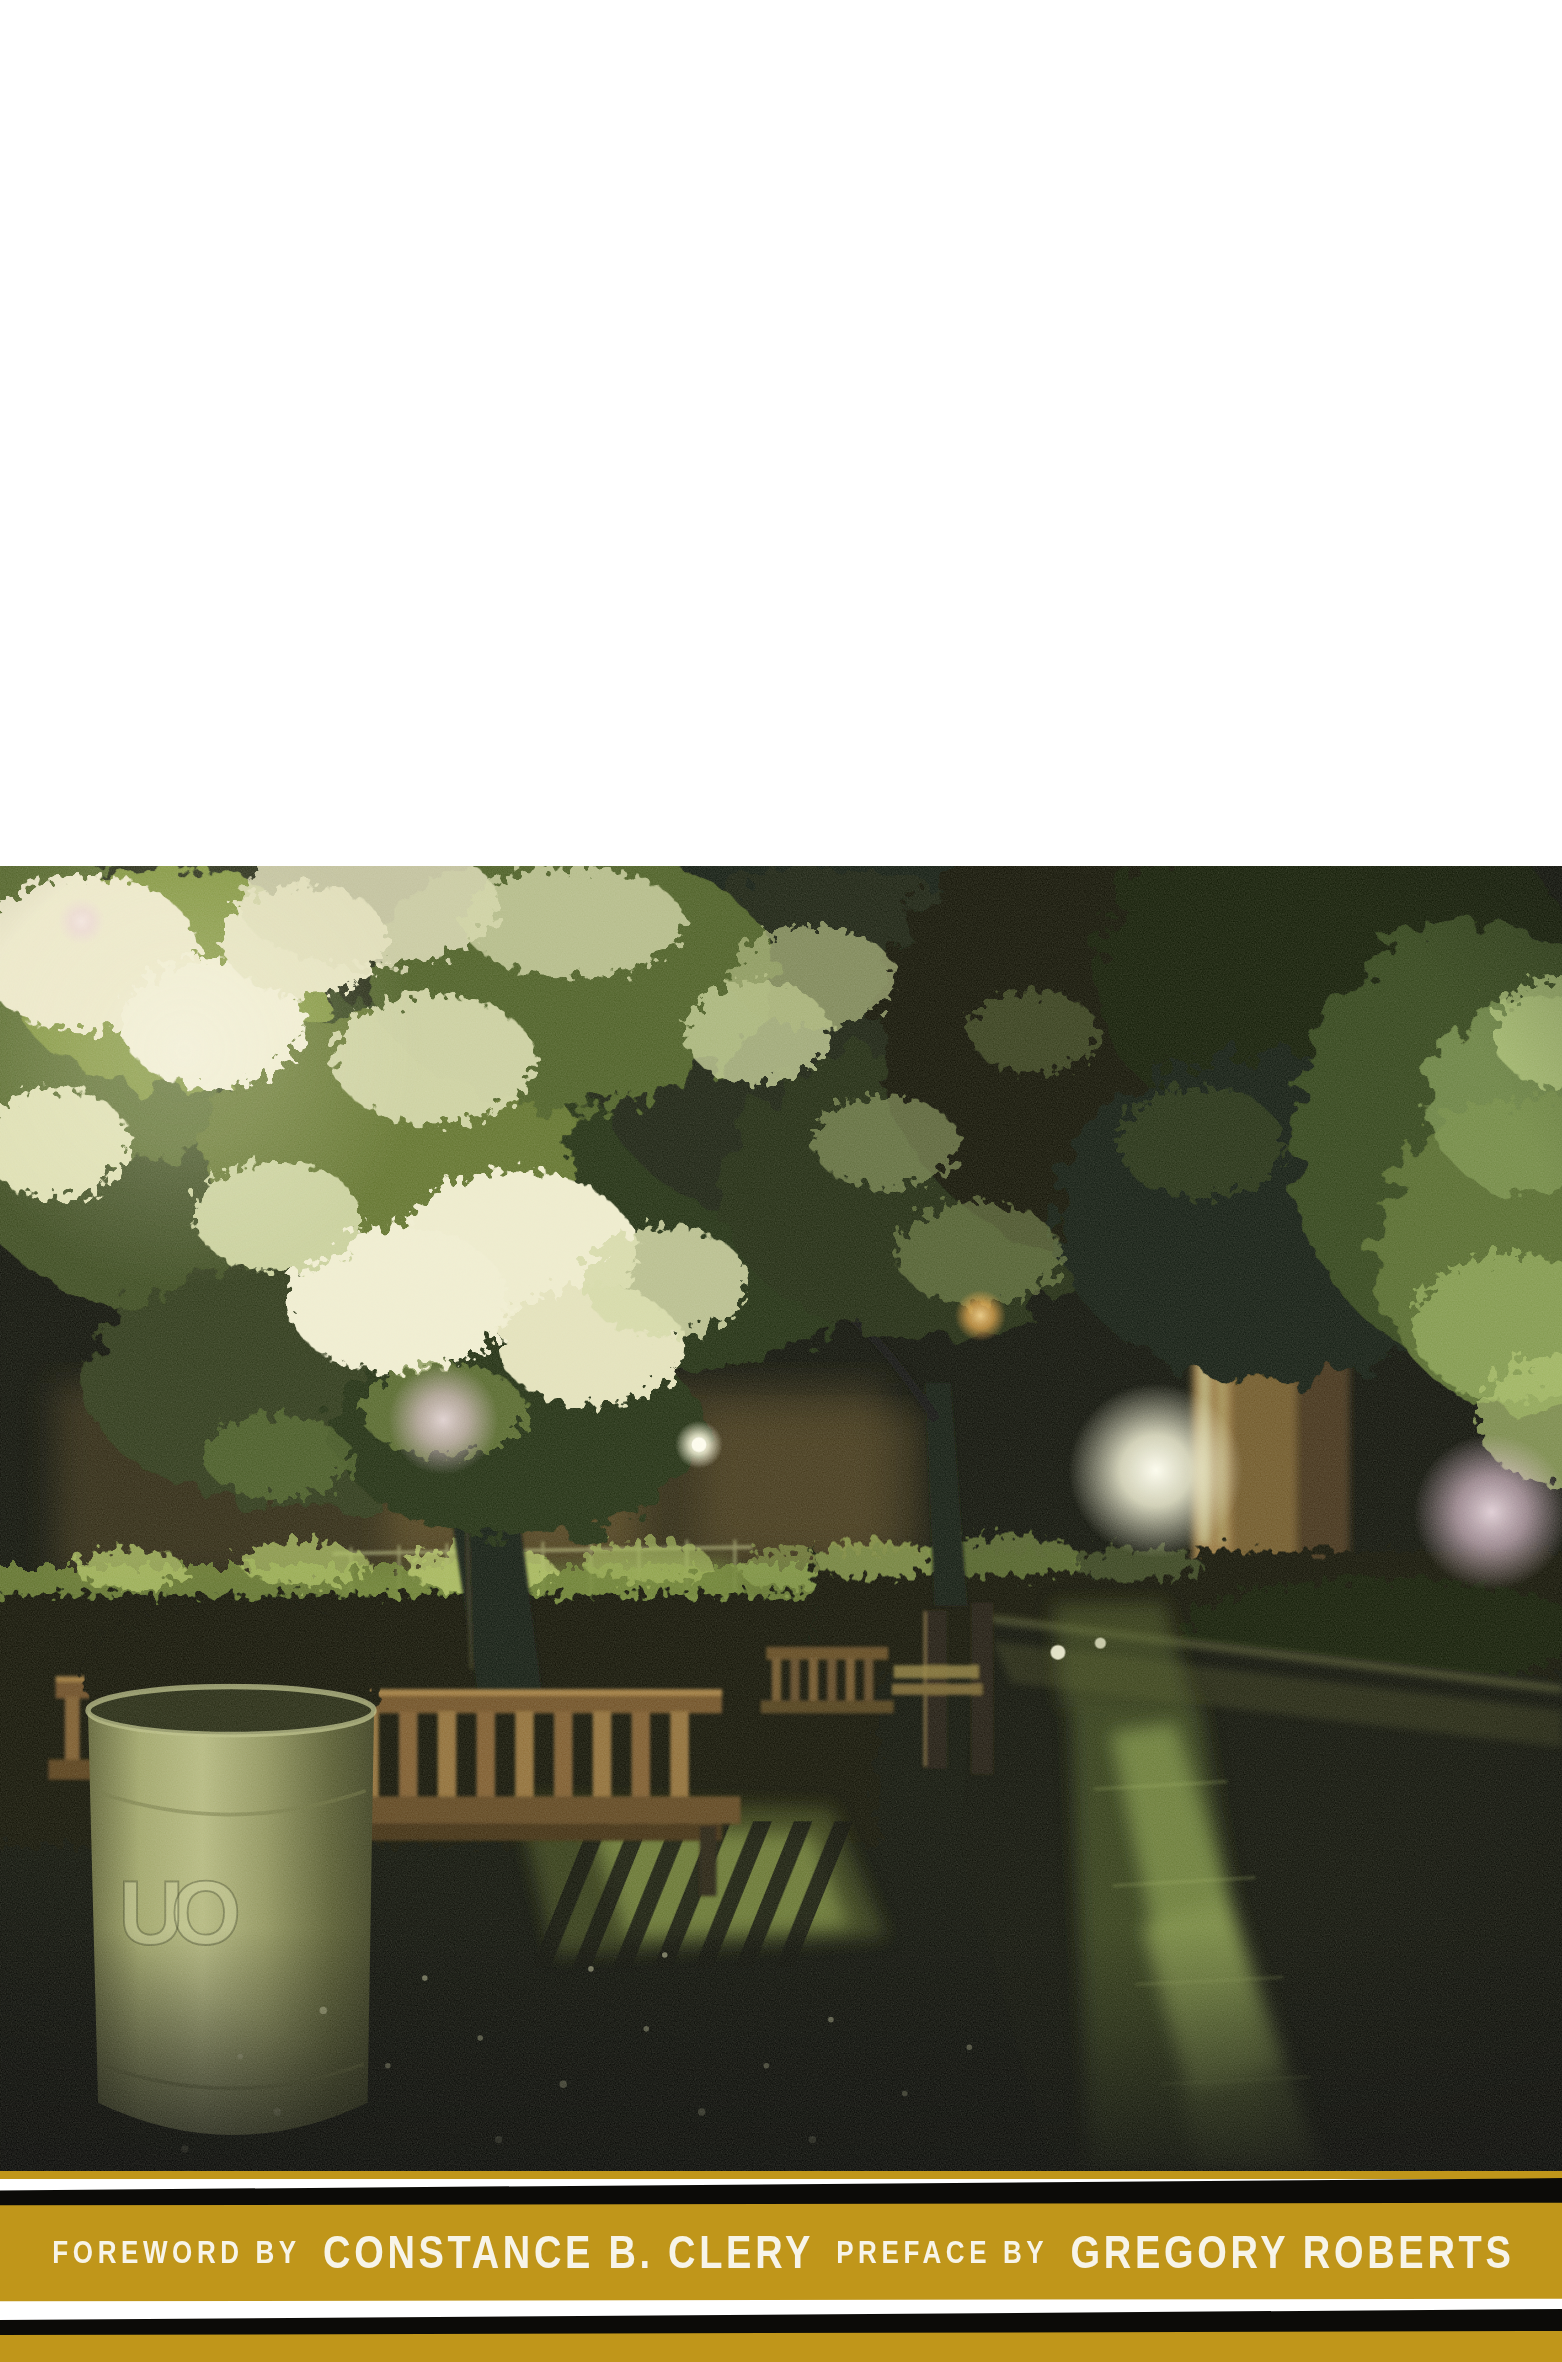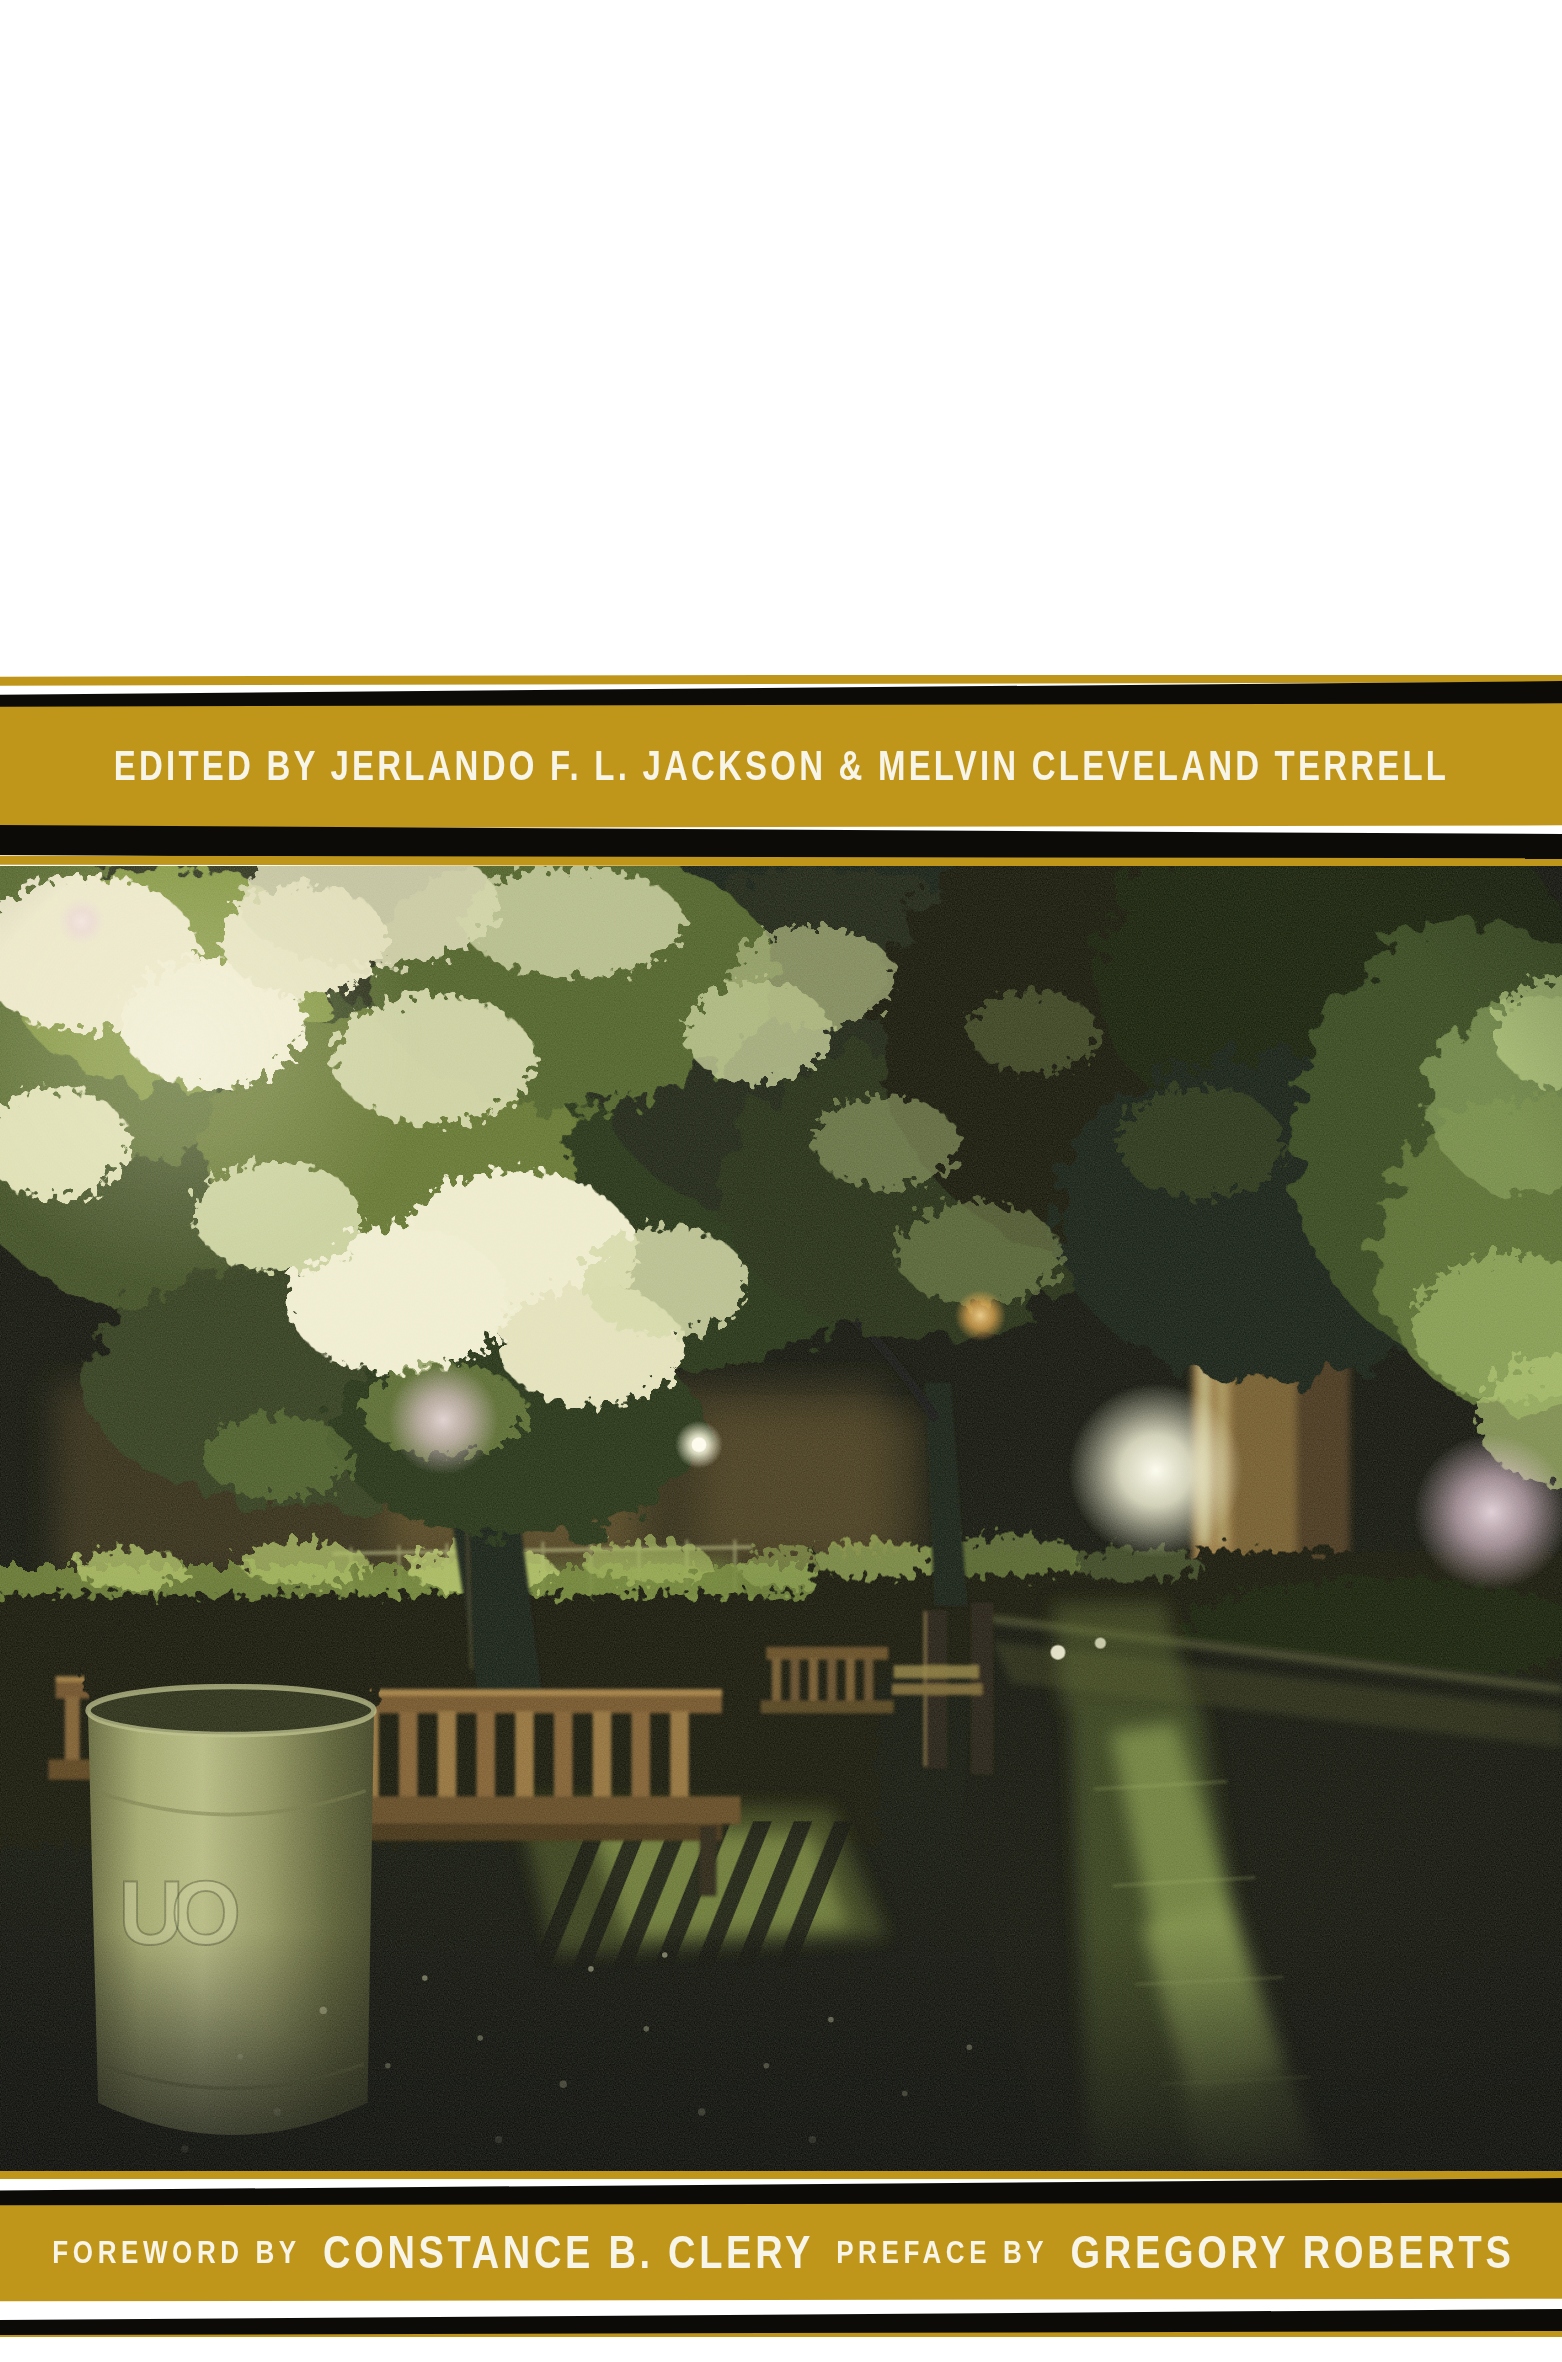--- a/index.html
+++ b/index.html
@@ -30,47 +30,39 @@
   .rt-b{top:5.5px;height:29.5px;background:#0c0b08;transform:rotate(-.5deg);transform-origin:100% 50%;}
   .rt-c{top:30px;height:122px;background:var(--gold,#C0961A);transform:rotate(-.12deg);}
   .rt-d{top:150px;height:29.5px;background:#0c0b08;transform:rotate(.33deg);transform-origin:0 50%;}
   .rt-e{top:182px;height:9.2px;background:var(--gold,#C0961A);transform:rotate(.1deg);}
   .band-text{
     position:absolute;left:0;width:100%;display:flex;align-items:center;justify-content:center;
     color:var(--cream_text,#F7F4E8);
   }
   .band-text.editors{top:30px;height:122px;font-weight:700;font-size:33px;letter-spacing:3.2px;
     transform:scaleY(1.28);white-space:nowrap;}
-  .ribbon-bottom{top:2171px;height:166px;}
+  .ribbon-bottom{top:2171px;height:192px;}
   .rb-a{top:0;height:8.3px;background:var(--gold,#C0961A);}
   .rb-b{top:6.5px;height:28px;background:#0c0b08;transform:rotate(-.45deg);transform-origin:100% 50%;}
   .rb-c{top:33px;height:96px;background:var(--gold,#C0961A);transform:rotate(-.1deg);}
   .rb-d{top:138px;height:25px;background:#0c0b08;transform:rotate(-.4deg);transform-origin:100% 50%;}
   .rb-e{top:162px;height:37px;background:var(--gold,#C0961A);transform:rotate(-.15deg);}
   .band-text.credits{top:33px;height:96px;transform:scaleY(1.22);white-space:nowrap;}
   .cr-label{font-weight:700;font-size:26px;letter-spacing:4.6px;margin:0 13px;}
   .cr-name{font-weight:700;font-size:38px;letter-spacing:3.7px;margin:0 9.2px;}
   
   .photo{position:absolute;top:866px;left:0;width:1563px;height:1305px;background:#070803;}
   .photo svg{display:block;}
 </style>
 </head>
 <body>
 
 <div class="cover">
 
 
-  <div class="ribbon ribbon-top">
-    <div class="stripe rt-a"></div>
-    <div class="stripe rt-b"></div>
-    <div class="stripe rt-c"></div>
-    <div class="band-text editors">EDITED BY JERLANDO F. L. JACKSON &amp; MELVIN CLEVELAND TERRELL</div>
-    <div class="stripe rt-d"></div>
-    <div class="stripe rt-e"></div>
-  </div>
 
   <div class="photo">
     <svg width="1563" height="1305" viewBox="0 0 1693 1414" xmlns="http://www.w3.org/2000/svg">
       <defs>
         <linearGradient id="bgGrad" x1="0" y1="0" x2="0" y2="1">
           <stop offset="0" stop-color="#0a0c05"></stop>
             <stop offset=".45" stop-color="#090b04"></stop>
           <stop offset=".7" stop-color="#0b0e05"></stop>
             <stop offset="1" stop-color="#050603"></stop>
         </linearGradient>

